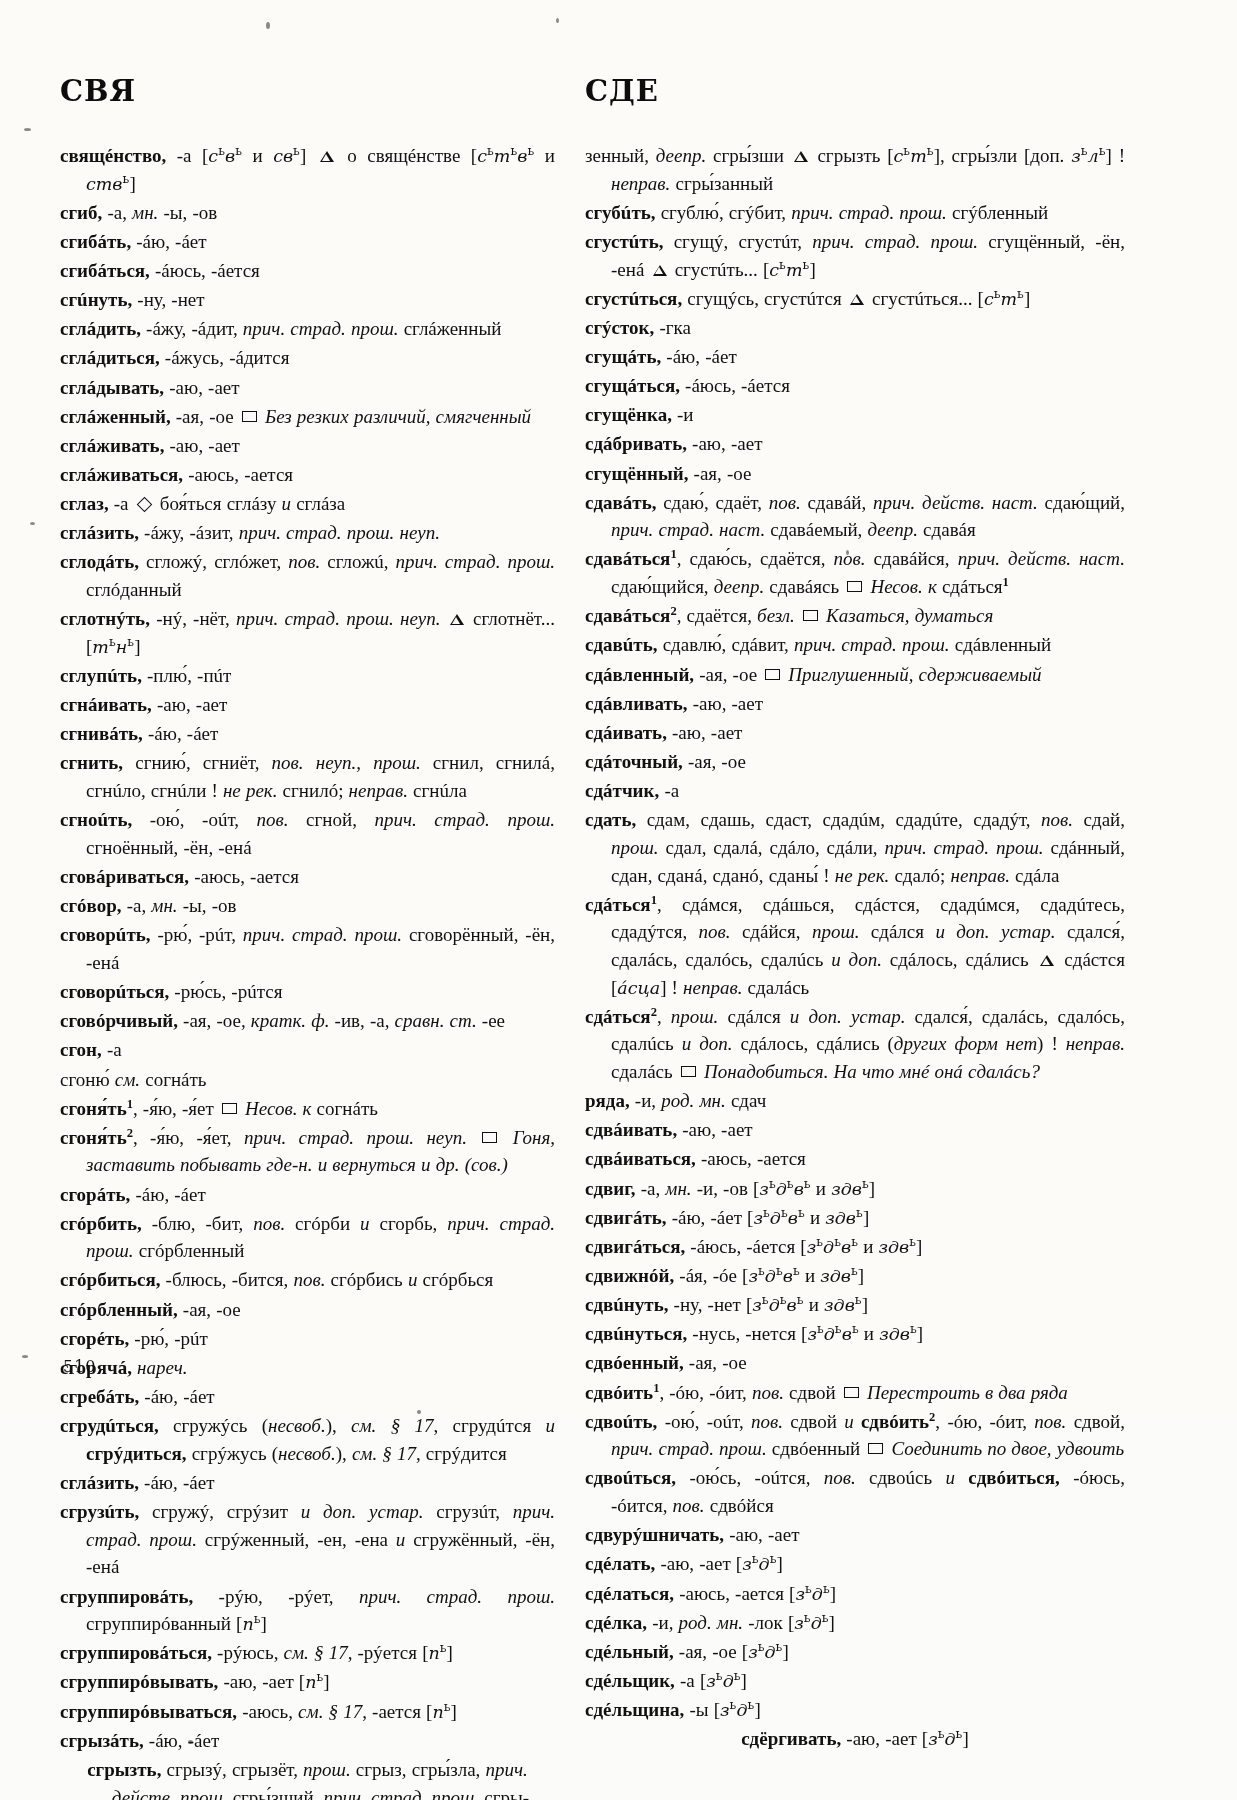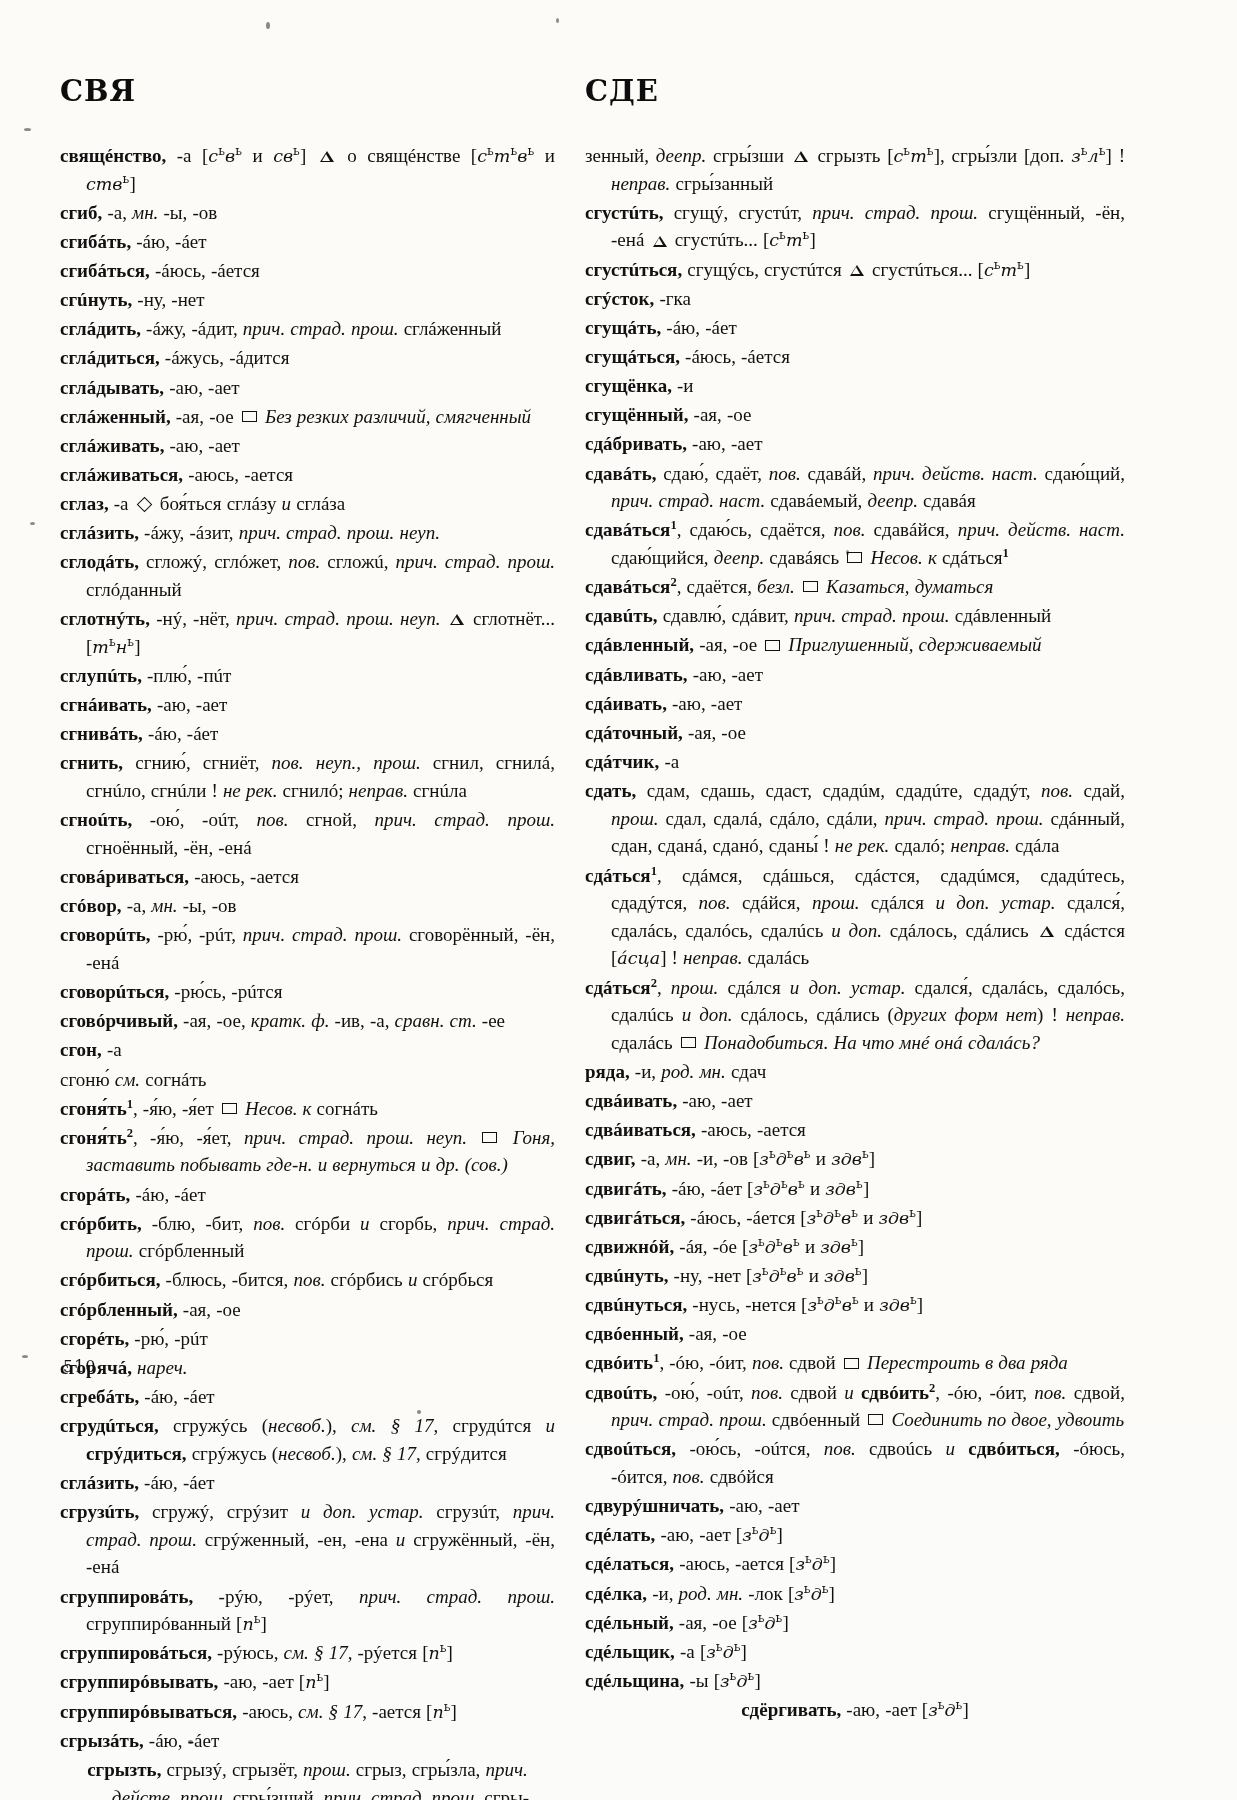--- a/index.html
+++ b/index.html
@@ -168,28 +168,29 @@
           <p class="entry"><b class="hw">сгруппирóвываться,</b> -аюсь, <i>см.</i> <span class="sect">§ 17</span>, -ается [<span class="tr">п<sup>ь</sup></span>]</p>
           <p class="entry"><b class="hw">сгрызáть,</b> -áю, -áет</p>
           <p class="entry"><b class="hw">сгрызть,</b> сгрызý, сгрызёт, <i>прош.</i> сгрыз, сгры́зла, <i>прич. действ. прош.</i> сгры́зший, <i>прич. страд. прош.</i> сгры-</p>
         </div>
     </div>
 
     <div class="col right">
       <h1 class="runhead">СДЕ</h1>
       <div class="entries">
           <p class="entry">зенный, <i>деепр.</i> сгры́зши <span class="tri"></span> сгрызть [<span class="tr">с<sup>ь</sup>т<sup>ь</sup></span>], сгры́зли [доп. <span class="tr">з<sup>ь</sup>л<sup>ь</sup></span>] ! <i>неправ.</i> сгры́занный</p>
+          <p class="entry"><b class="hw">сгубúть,</b> сгублю́, сгýбит, <i>прич. страд. прош.</i> сгýбленный</p>
           <p class="entry"><b class="hw">сгустúть,</b> сгущý, сгустúт, <i>прич. страд. прош.</i> сгущённый, -ён, -енá <span class="tri"></span> сгустúть... [<span class="tr">с<sup>ь</sup>т<sup>ь</sup></span>]</p>
           <p class="entry"><b class="hw">сгустúться,</b> сгущýсь, сгустúтся <span class="tri"></span> сгустúться... [<span class="tr">с<sup>ь</sup>т<sup>ь</sup></span>]</p>
           <p class="entry"><b class="hw">сгýсток,</b> -гка</p>
           <p class="entry"><b class="hw">сгущáть,</b> -áю, -áет</p>
           <p class="entry"><b class="hw">сгущáться,</b> -áюсь, -áется</p>
           <p class="entry"><b class="hw">сгущёнка,</b> -и</p>
+          <p class="entry"><b class="hw">сдáбривать,</b> -аю, -ает</p>
           <p class="entry"><b class="hw">сгущённый,</b> -ая, -ое</p>
-          <p class="entry"><b class="hw">сдáбривать,</b> -аю, -ает</p>
           <p class="entry"><b class="hw">сдавáть,</b> сдаю́, сдаёт, <i>пов.</i> сдавáй, <i>прич. действ. наст.</i> сдаю́щий, <i>прич. страд. наст.</i> сдавáемый, <i>деепр.</i> сдавáя</p>
           <p class="entry"><b class="hw">сдавáться<sup>1</sup></b>, сдаю́сь, сдаётся, <i>пов.</i> сдавáйся, <i>прич. действ. наст.</i> сдаю́щийся, <i>деепр.</i> сдавáясь <span class="sqr"></span> <i>Несов. к</i> сдáться<sup>1</sup></p>
           <p class="entry"><b class="hw">сдавáться<sup>2</sup></b>, сдаётся, <i>безл.</i> <span class="sqr"></span> <i>Казаться, думаться</i></p>
           <p class="entry"><b class="hw">сдавúть,</b> сдавлю́, сдáвит, <i>прич. страд. прош.</i> сдáвленный</p>
           <p class="entry"><b class="hw">сдáвленный,</b> -ая, -ое <span class="sqr"></span> <i>Приглушенный, сдерживаемый</i></p>
           <p class="entry"><b class="hw">сдáвливать,</b> -аю, -ает</p>
           <p class="entry"><b class="hw">сдáивать,</b> -аю, -ает</p>
           <p class="entry"><b class="hw">сдáточный,</b> -ая, -ое</p>
           <p class="entry"><b class="hw">сдáтчик,</b> -а</p>
           <p class="entry"><b class="hw">сдать,</b> сдам, сдашь, сдаст, сдадúм, сдадúте, сдадýт, <i>пов.</i> сдай, <i>прош.</i> сдал, сдалá, сдáло, сдáли, <i>прич. страд. прош.</i> сдáнный, сдан, сданá, сданó, сданы́ ! <i>не рек.</i> сдалó; <i>неправ.</i> сдáла</p>

